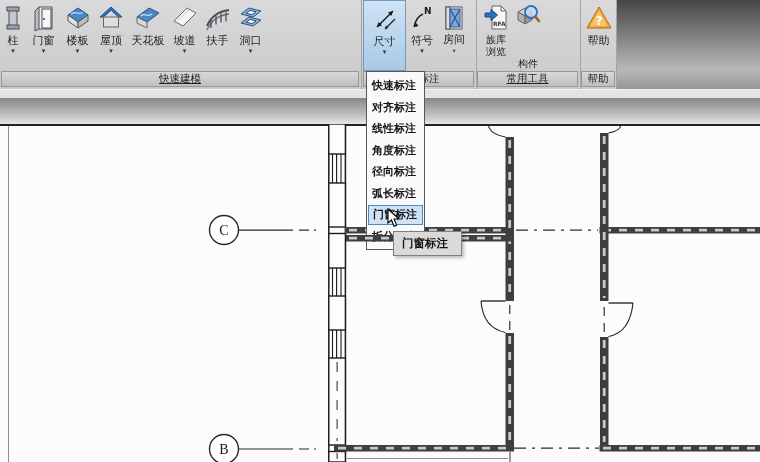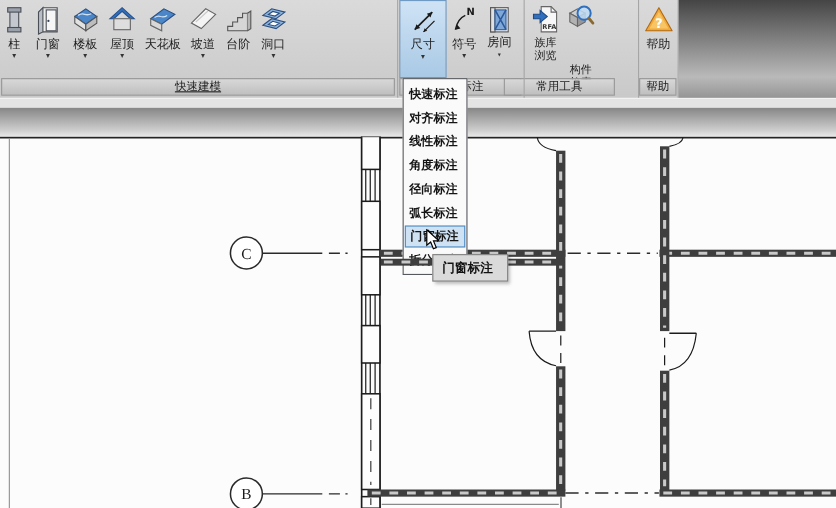--- a/index.html
+++ b/index.html
@@ -13,21 +13,21 @@
   .rgroup { position:absolute; top:0; height:89px; }
   .rrow  { position:relative; height:71px; }
   .rbtn  { display:flex; flex-direction:column; align-items:center; padding-top:2px;
            height:71px; cursor:default; }
   .rbtn .ric { height:32px; display:flex; align-items:center; justify-content:center; }
   .rbtn .rlb { font-size:11px; line-height:13px; color:#1d1d1d; white-space:nowrap; }
   .rbtn .rlb2 { font-size:10px; line-height:12px; color:#1d1d1d; text-align:center; white-space:nowrap; }
   .rbtn .car { font-size:7px; line-height:8px; color:#333; }
   .flexrow { display:flex; }
   .absbtn { position:absolute; top:0; }
-  .active-btn { background:linear-gradient(#cfe3f5,#a9c9e5); border:1px solid #6f9ac3;font-family:Liberation Serif, serif; }
+  .active-btn { background:linear-gradient(#cfe3f5,#a9c9e5); border:1px solid #6f9ac3; }
   .disabled .rlb2 { color:#9a9a9a; }
   .disabled svg { opacity:.5; }
   .gbar { position:absolute; top:71px; height:16px; border:1px solid #979797;
           background:linear-gradient(#d8d8d8,#bfbfbf); display:flex; align-items:center;
           justify-content:center; font-size:10.5px; color:#222; white-space:nowrap; overflow:hidden; }
   .vsep { position:absolute; top:0; width:1px; height:89px; background:#a5a5a5; }
   .dark-right { position:absolute; left:617px; top:0; width:143px; height:92px;
                 background:linear-gradient(#454545,#b9b9b9 76%,#8f8f8f); }
   .strip { position:absolute; left:0; top:89px; width:760px; height:9px;
            background:#e4e4e4; border-top:1px solid #f2f2f2; }
@@ -119,28 +119,29 @@
         <div class="rbtn" style="width:33px">
           <span class="ric">
             <svg width="26" height="28">
                 <path d="M2 17 L15 4 L24 9 L11 22 Z" fill="#f4f4f4" stroke="#666"></path>
                 <path d="M6 16 L17 6" stroke="#c9c9c9"></path>
               </svg>
             </span>
           <span class="rlb">坡道</span>
           <span class="car">▾</span>
         </div>
-        <div class="rbtn" style="width:31px">
-          <span class="ric">
-            <svg width="26" height="28">
-                <path d="M3 24 V20 H7.5 V16 H12 V12 H16.5 V8 H21 V24 Z" fill="#d6d6d6" stroke="#555"></path>
-                <path d="M21 8 L24 6 V22 L21 24" fill="#b5b5b5" stroke="#555"></path>
-              </svg>
-            </span>
-          <span class="rlb">台阶</span>
+        <div class="rbtn" style="width:33px">
+          <span class="ric">
+            <svg width="26" height="28">
+                <path d="M2 22 Q8 8 24 6" fill="none" stroke="#4a4f57" stroke-width="2"></path>
+                <path d="M2 26 Q8 12 24 10" fill="none" stroke="#6a7078" stroke-width="1.4"></path>
+                <path d="M6 15 V24 M11 11.4 V20.5 M16 9.4 V18.5 M21 8.3 V17.5" stroke="#4a4f57" stroke-width="1.3"></path>
+              </svg>
+            </span>
+          <span class="rlb">扶手</span>
         </div>
         <div class="rbtn" style="width:33px">
           <span class="ric">
             <svg width="26" height="28">
                 <path d="M3 10 L11 4 L23 7 L15 13 Z" fill="#8fb4dc" stroke="#2a4f80"></path>
                 <path d="M8 9.2 L12 6.4 L18 8 L14 10.6 Z" fill="#ffffff" stroke="#2a4f80"></path>
                 <path d="M3 19 L11 13 L23 16 L15 22 Z" fill="#8fb4dc" stroke="#2a4f80"></path>
                 <path d="M8 18.2 L12 15.4 L18 17 L14 19.6 Z" fill="#ffffff" stroke="#2a4f80"></path>
               </svg>
             </span>
@@ -209,21 +210,21 @@
               <path d="M3 10 L10 6 L17 10 L10 14 Z" fill="#cfcfcf" stroke="#666"></path>
               <path d="M3 10 V18 L10 22 V14 Z" fill="#b2b2b2" stroke="#666"></path>
               <path d="M17 10 V18 L10 22 V14 Z" fill="#989898" stroke="#666"></path>
               <circle cx="16" cy="10" r="6" fill="rgba(190,220,245,.85)" stroke="#2f6fc0" stroke-width="1.8"></circle>
               <path d="M20.3 14.6 L24 19" stroke="#8a6a30" stroke-width="2.6" stroke-linecap="round"></path>
             </svg>
           </span>
         <span class="rlb2"><span>构件</span><br><span>检索</span></span>
       </div>
     </div>
-    <div class="gbar" style="left:458px;width:101px;">常用工具</div>
+    <div class="gbar" style="left:477px;width:101px;text-decoration:underline;">常用工具</div>
 
     <div class="rgroup" style="left:580px;width:37px;">
       <div class="rbtn absbtn" style="left:2px;width:33px;">
         <span class="ric">
           <svg width="28" height="27">
               <path d="M14 2 L26 23 H2 Z" fill="#f2a93b" stroke="#b06a10" stroke-linejoin="round"></path>
               <path d="M14 6 L22.5 21 H5.5 Z" fill="#f7c566"></path>
               <text x="14" y="20" font-size="12" font-weight="bold" fill="#ffffff" text-anchor="middle">?</text>
             </svg>
           </span>

